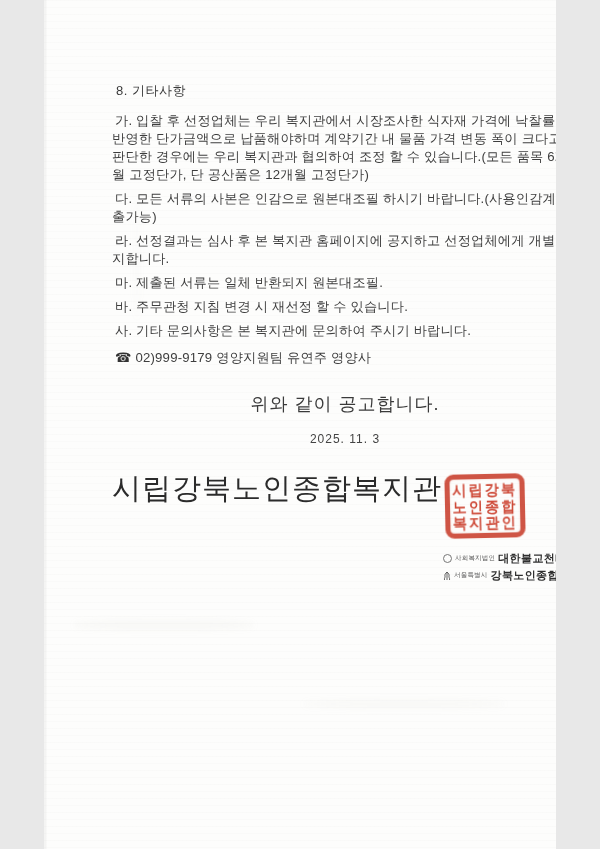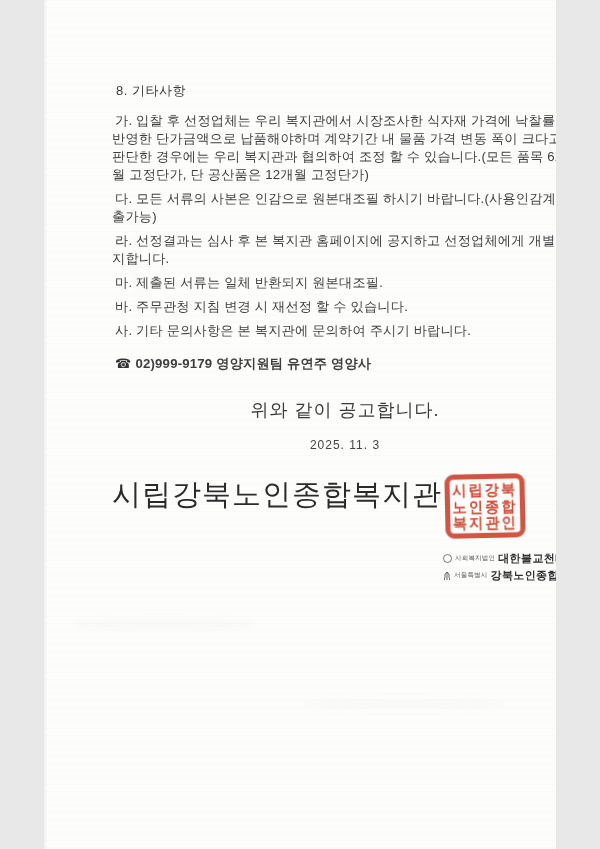--- a/index.html
+++ b/index.html
@@ -27,21 +27,21 @@
   .content{
     position:absolute;left:68px;top:82px;width:466px;
   }
   .section-heading{
     font-size:13px;font-weight:normal;margin:0 0 12px 4px;color:#3b3b3b;letter-spacing:.5px;
   }
   .para{
     font-size:13.2px;line-height:18px;margin:0 0 6px 0;color:#3e3e3e;
     letter-spacing:.2px;text-indent:3px;word-break:normal;
   }
-  .contact{margin-top:15px;font-weight:bold;}
+  .contact{margin-top:9px;}
   .contact .phone-glyph{font-size:13px;margin-right:4px;color:#333;}
 
   .closing{
     margin-top:24px;text-align:center;font-size:18px;line-height:26px;color:#3a3a3a;letter-spacing:1px;
   }
   .date-line{
     margin-top:12px;text-align:center;font-size:12px;line-height:20px;color:#444;letter-spacing:1px;
   }
   .org-title{
     margin-top:18px;text-align:left;font-size:29px;line-height:42px;

